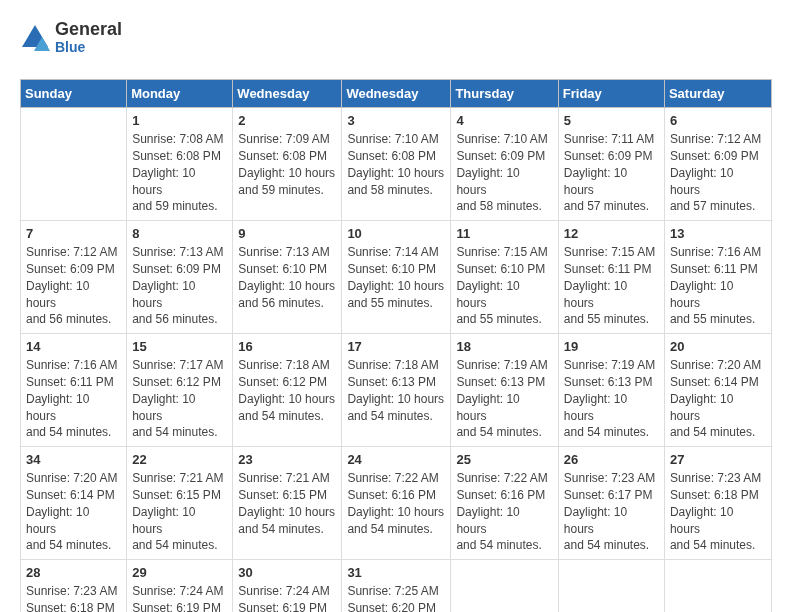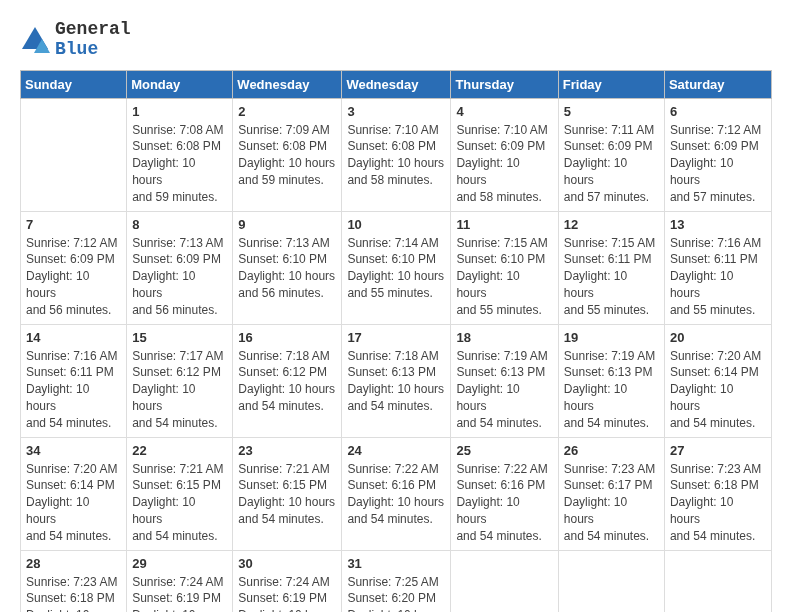--- a/index.html
+++ b/index.html
@@ -7,39 +7,38 @@
       font-family: Arial, sans-serif;
       background: #fff;
       width: 792px;
       min-height: 612px;
       padding: 20px;
     }
     .header {
       display: flex;
       justify-content: space-between;
       align-items: flex-start;
-      margin-bottom: 10px;
-      font-family: Liberation Mono, monospace;
+      margin-bottom: 24px;
     }
     .logo {
       display: flex;
       align-items: center;
     }
     .logo-text {
       display: flex;
       flex-direction: column;
       line-height: 1.1;
     }
     .logo-general {
       font-size: 18px;
       font-weight: bold;
       color: #333;
     }
     .logo-blue {
-      font-size: 18px;
+      font-size: 14px;
       font-weight: bold;
       color: #2a6db5;
     }
     .logo-icon {
       width: 30px;
       height: 30px;
       margin-right: 5px;
     }
     .title-section {
       text-align: right;

